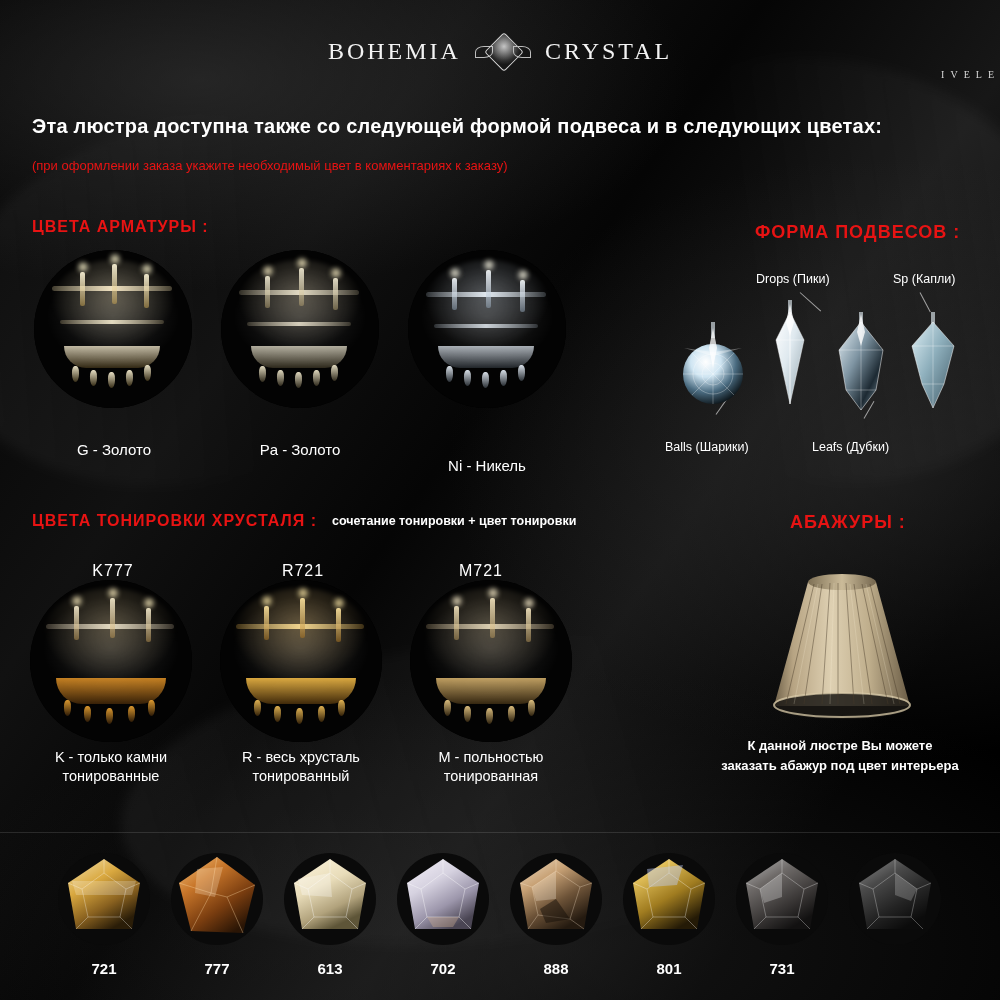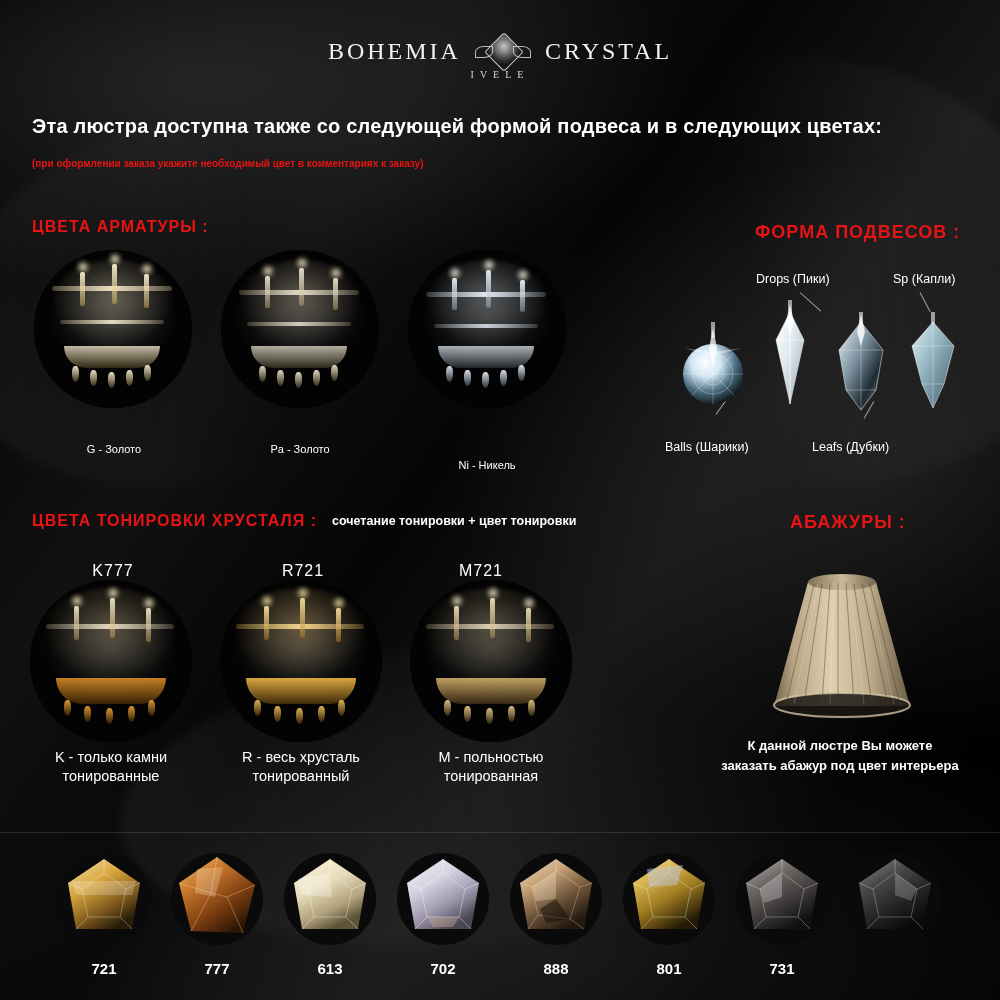--- a/index.html
+++ b/index.html
@@ -36,21 +36,21 @@
         background: linear-gradient(250deg, rgba(255,255,255,0.07), rgba(255,255,255,0) 62%); }
   .d3 { left: 120px; bottom: 60px; width: 760px; height: 300px; transform: rotate(-6deg); border-radius: 50%;
         background: linear-gradient(80deg, rgba(255,255,255,0.05), rgba(255,255,255,0) 70%); }
 
   
   .logo {
     position: absolute;
     top: 36px;
     left: 0;
     width: 1000px;
-    text-align: center;
+    text-align: right;
     color: #ffffff;
   }
   .logo-row {
     display: flex;
     align-items: center;
     justify-content: center;
     gap: 14px;
   }
   .logo-word {
     font-family: "Liberation Serif", serif;
@@ -104,22 +104,22 @@
     font-size: 20px;
     font-weight: bold;
     letter-spacing: 0.2px;
   }
   .subhead {
     position: absolute;
     left: 32px;
     top: 158px;
     width: 940px;
     color: #e81313;
-    font-size: 10px;
-    font-weight: bold;
+    font-size: 13px;
+    font-weight: normal;
   }
 
   .sect-title {
     position: absolute;
     color: #e81313;
     font-weight: bold;
     font-size: 16px;
     letter-spacing: 1px;
   }
   .sect-title.small { font-size: 18px; }
@@ -164,21 +164,21 @@
   .chand .bar {
     position: absolute;
     border-radius: 3px;
     filter: blur(0.4px);
   }
 
   .caption {
     position: absolute;
     text-align: center;
     color: #ffffff;
-    font-size: 11px;
+    font-size: 15px;
     line-height: 19px;
   }
   .caption.bigger { font-size: 14.5px; }
 
   .code-label {
     position: absolute;
     text-align: center;
     color: #ffffff;
     font-size: 16px;
     letter-spacing: 1px;

